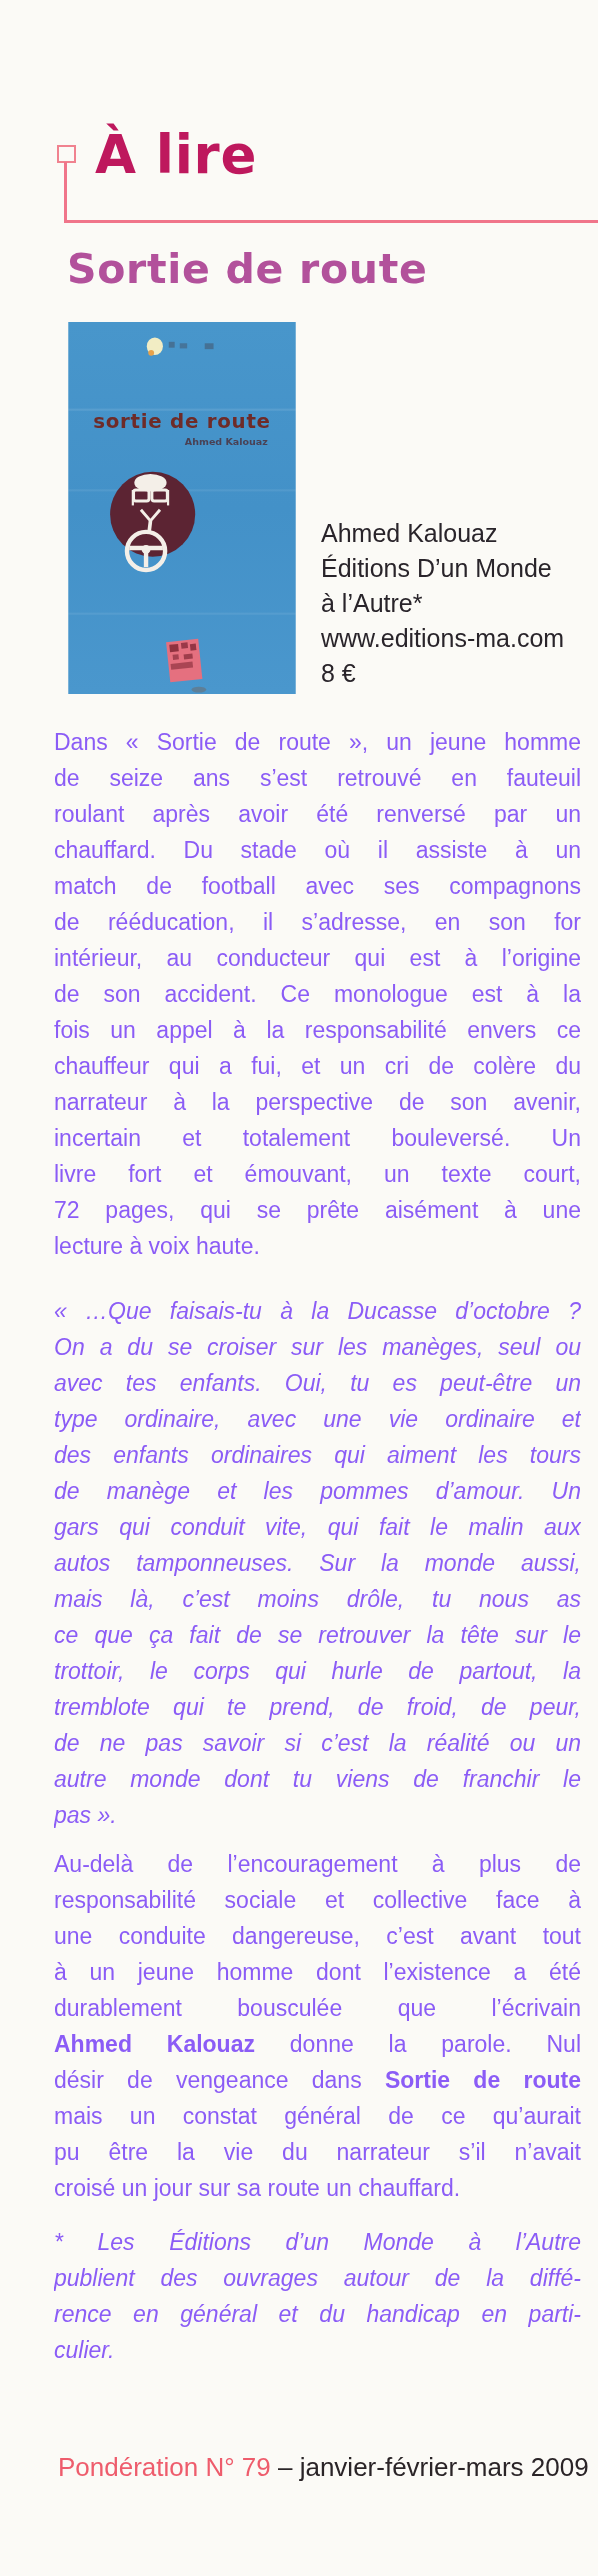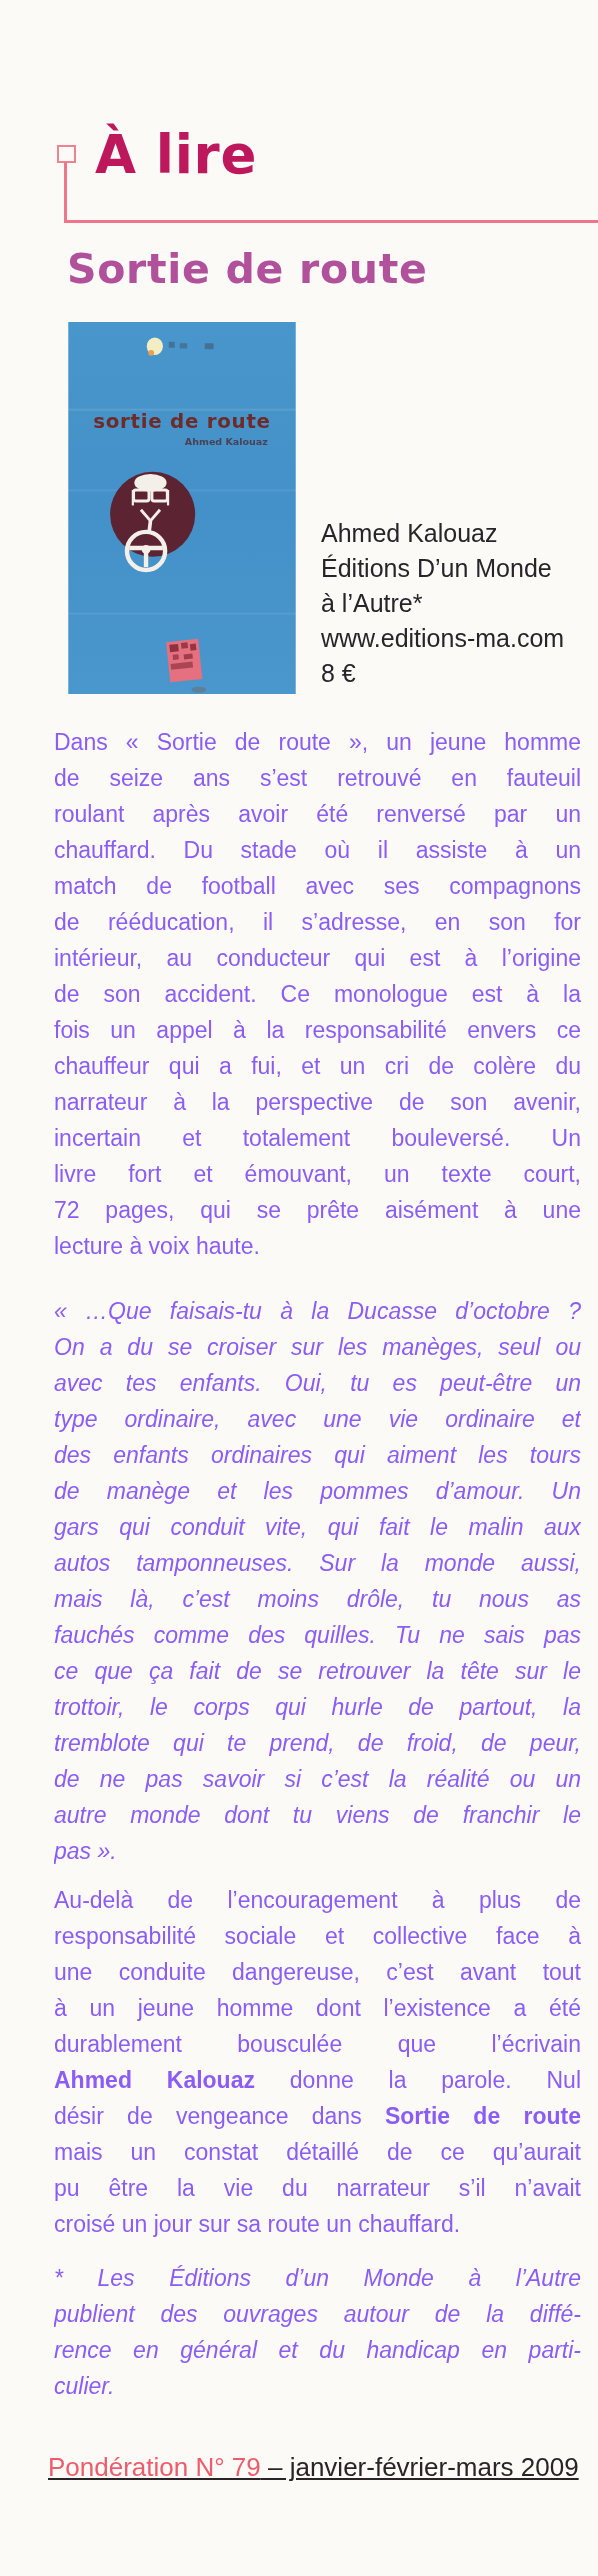--- a/index.html
+++ b/index.html
@@ -54,21 +54,21 @@
   .para:nth-child(2) { margin-bottom:13px; }
   .para:nth-child(3) { margin-bottom:17.6px; }
   .para.italic { font-style:italic; }
   .line { text-align:justify; height:36px; line-height:36px; overflow:hidden; }
   .line::after { content:""; display:inline-block; width:100%; height:0; }
   .line.last { text-align:left; }
   .line.last::after { content:none; }
   .line b { font-weight:bold; }
 
   
-  .footer { position:absolute; left:48px; top:2452px; font-size:26px; line-height:1.2;text-decoration:underline; }
+  .footer { position:absolute; left:58px; top:2452px; font-size:26px; line-height:1.2; }
   .footer .journal { color:#ee5c6c; }
   .footer .rest { color:#2a2427; }
 </style>
 </head>
 <body>
 
 <div class="page">
 
   <div class="tab-square"></div>
   <div class="section-title">À lire</div>
@@ -157,37 +157,36 @@
       <div class="para italic">
         <div class="line"><span>« …Que faisais-tu à la Ducasse d’octobre ?</span></div>
         <div class="line"><span>On a du se croiser sur les manèges, seul ou</span></div>
         <div class="line"><span>avec tes enfants. Oui, tu es peut-être un</span></div>
         <div class="line"><span>type ordinaire, avec une vie ordinaire et</span></div>
         <div class="line"><span>des enfants ordinaires qui aiment les tours</span></div>
         <div class="line"><span>de manège et les pommes d’amour. Un</span></div>
         <div class="line"><span>gars qui conduit vite, qui fait le malin aux</span></div>
         <div class="line"><span>autos tamponneuses. Sur la monde aussi,</span></div>
         <div class="line"><span>mais là, c’est moins drôle, tu nous as</span></div>
-        <div class="line"><span>fauchés comme des quilles. Tu ne sais pas</span></div>
         <div class="line"><span>ce que ça fait de se retrouver la tête sur le</span></div>
         <div class="line"><span>trottoir, le corps qui hurle de partout, la</span></div>
         <div class="line"><span>tremblote qui te prend, de froid, de peur,</span></div>
         <div class="line"><span>de ne pas savoir si c’est la réalité ou un</span></div>
         <div class="line"><span>autre monde dont tu viens de franchir le</span></div>
         <div class="line last"><span>pas ».</span></div>
       </div>
       <div class="para">
         <div class="line"><span>Au-delà de l’encouragement à plus de</span></div>
         <div class="line"><span>responsabilité sociale et collective face à</span></div>
         <div class="line"><span>une conduite dangereuse, c’est avant tout</span></div>
         <div class="line"><span>à un jeune homme dont l’existence a été</span></div>
         <div class="line"><span>durablement bousculée que l’écrivain</span></div>
         <div class="line"><b>Ahmed Kalouaz</b><span> donne la parole. Nul</span></div>
         <div class="line"><span>désir de vengeance dans </span><b>Sortie de route</b></div>
-        <div class="line"><span>mais un constat détaillé de ce qu’aurait</span></div>
+        <div class="line"><span>mais un constat général de ce qu’aurait</span></div>
         <div class="line"><span>pu être la vie du narrateur s’il n’avait</span></div>
         <div class="line last"><span>croisé un jour sur sa route un chauffard.</span></div>
       </div>
       <div class="para italic">
         <div class="line"><span>* Les Éditions d’un Monde à l’Autre</span></div>
         <div class="line"><span>publient des ouvrages autour de la diffé-</span></div>
         <div class="line"><span>rence en général et du handicap en parti-</span></div>
         <div class="line last"><span>culier.</span></div>
       </div>
     </div>

